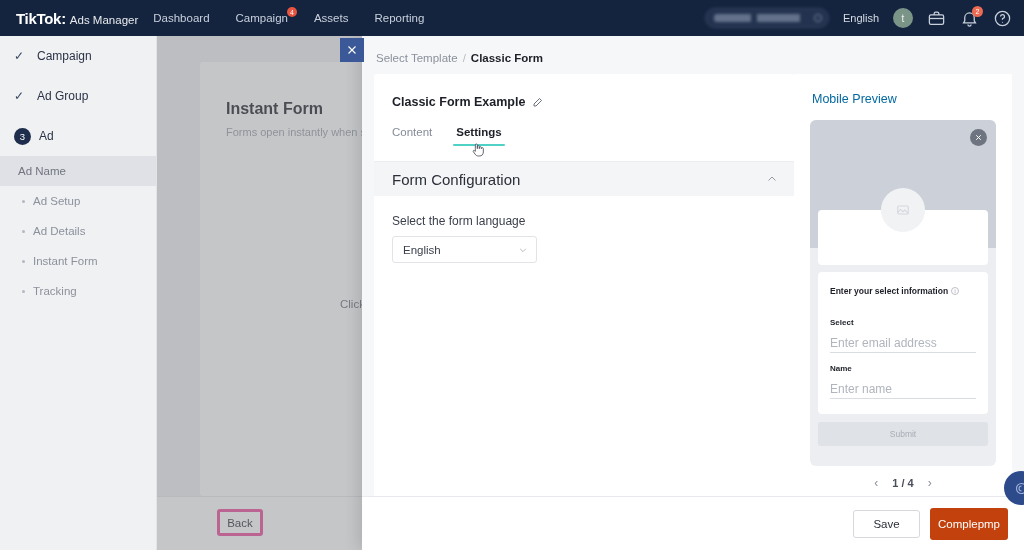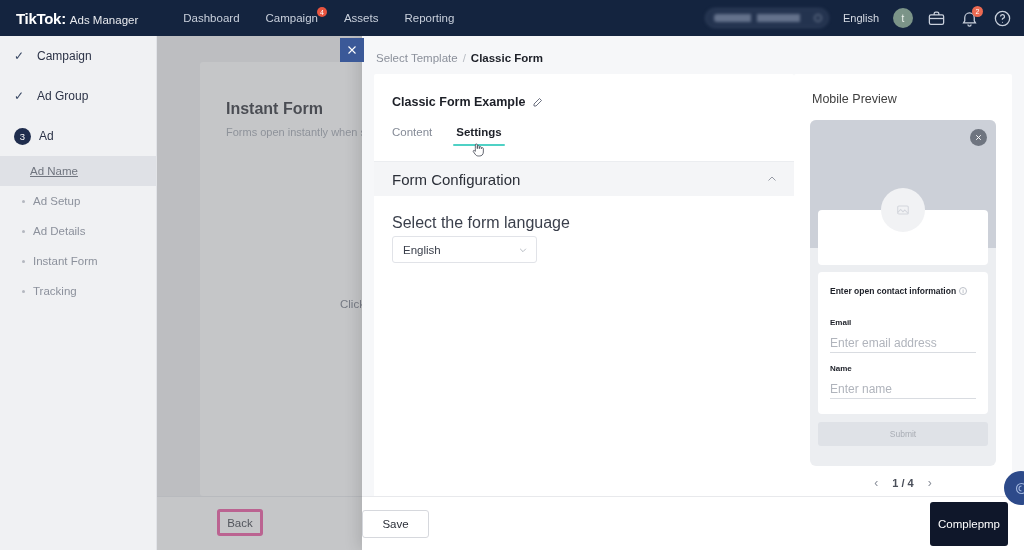--- a/index.html
+++ b/index.html
@@ -16,21 +16,21 @@
     position: absolute; left: 0; top: 0; width: 1024px; height: 36px;
     background: #14243f;
     display: flex; align-items: center;
     z-index: 40;
   }
   .brand { display: flex; align-items: baseline; margin-left: 16px; }
   .brand-tiktok {
     color: #ffffff; font-size: 15px; font-weight: bold; letter-spacing: -0.3px;
   }
   .brand-sub { color: #e8eaee; font-size: 11.5px; margin-left: 4px; }
-  .nav-links { display: flex; align-items: flex-start; margin-left: 45px; gap: 26px; }
+  .nav-links { display: flex; align-items: flex-start; margin-left: 15px; gap: 26px; }
   .nav-link {
     color: #c9d0dc; font-size: 11.5px; position: relative; cursor: pointer;
     white-space: nowrap;
   }
   .nav-dot {
     position: absolute; top: -5px; right: -9px;
     width: 10px; height: 10px; border-radius: 50%;
     background: #e8543f; color: #fff; font-size: 7px;
     display: flex; align-items: center; justify-content: center;
   }
@@ -90,21 +90,21 @@
   }
   .side-sub {
     display: flex; align-items: center; height: 30px; padding-left: 22px;
     font-size: 11.5px; color: #8c919c; cursor: pointer;
   }
   .side-sub .sdot {
     width: 3px; height: 3px; border-radius: 50%; background: #b4b8c0;
     margin-right: 8px; flex: 0 0 auto;
   }
   .side-sub.active {
-    background: #dfe1e6; color: #70757f; padding-left: 30px; text-decoration: underline;
+    background: #dfe1e6; color: #70757f; padding-left: 18px;
   }
 
   
   .bgpage {
     position: absolute; left: 157px; top: 36px; width: 867px; height: 514px;
     background: #f0f1f3; z-index: 5;
   }
   .bgcard {
     position: absolute; left: 43px; top: 26px; width: 620px; height: 434px;
     background: #ffffff; border-radius: 3px;
@@ -187,39 +187,39 @@
     position: absolute; left: 0; top: 88px; width: 420px; height: 34px;
     background: #f4f5f7;
     display: flex; align-items: center; justify-content: space-between;
     padding: 0 16px 0 18px; cursor: pointer;
   }
   .section-head .sh-title { font-size: 15px; color: #2b2f38; }
   .chev-up { width: 12px; height: 12px; color: #8b909b; }
   .chev-up svg { display: block; width: 12px; height: 12px; }
 
   .field-label {
-    position: absolute; left: 18px; top: 140px; font-size: 16px; color: #3a3f4b;
+    position: absolute; left: 18px; top: 140px; font-size: 12px; color: #3a3f4b;
   }
   .select-box {
     position: absolute; left: 18px; top: 162px; width: 145px; height: 27px;
     border: 1px solid #e1e3e8; border-radius: 3px; background: #fff;
     display: flex; align-items: center; justify-content: space-between;
     padding: 0 8px 0 10px; cursor: pointer;
   }
   .select-box .sv { font-size: 11.5px; color: #3a3f4b; }
   .select-box .chev { width: 10px; height: 10px; color: #a9aeb8; }
   .select-box .chev svg { display: block; width: 10px; height: 10px; }
 
   
   .preview-card {
     position: absolute; left: 432px; top: 38px; width: 218px; height: 454px;
     background: #ffffff; border-radius: 2px;
   }
   .preview-title {
-    position: absolute; left: 18px; top: 18px; font-size: 12.5px; color: #404040;
+    position: absolute; left: 18px; top: 18px; font-size: 12.5px; color: #0369a1;
   }
   .phone {
     position: absolute; left: 16px; top: 46px; width: 186px; height: 346px;
     background: #eceef1; border-radius: 6px;
   }
   .phone-head { position: absolute; left: 0; top: 0; width: 186px; height: 128px; background: #ccd0d8; border-radius: 6px 6px 0 0; }
   .phone-x {
     position: absolute; right: 9px; top: 9px; width: 17px; height: 17px;
     border-radius: 50%; background: #6f7580;
     display: flex; align-items: center; justify-content: center; cursor: pointer;
@@ -262,30 +262,30 @@
     display: flex; align-items: center; justify-content: center; gap: 14px;
     font-size: 11px; color: #4a4f5a;
   }
   .pg-arrow { color: #8b909b; cursor: pointer; font-size: 12px; }
   .pg-num { font-weight: bold; }
 
   
   .ov-footer {
     position: absolute; left: 0; bottom: 0; width: 662px; height: 54px;
     background: #ffffff; border-top: 1px solid #e8e9ec;
-    display: flex; align-items: center; justify-content: space-between;
+    display: flex; align-items: center; justify-content: flex-end;
     padding-right: 16px; gap: 10px;
   }
   .btn-save {
     width: 67px; height: 28px; border: 1px solid #d6d8dd; border-radius: 3px;
     background: #fff; font-size: 11.5px; color: #2b2f38;
     display: flex; align-items: center; justify-content: center; cursor: pointer;
   }
   .btn-complete {
-    width: 78px; height: 44px; border-radius: 3px; background: #0f172a;
+    width: 78px; height: 32px; border-radius: 3px; background: #c2410c;
     font-size: 11.5px; color: #ffffff; cursor: pointer;
     display: flex; align-items: center; justify-content: center;
     overflow: hidden; white-space: nowrap;
   }
   .fab {
     position: absolute; right: -14px; bottom: 45px; width: 34px; height: 34px;
     border-radius: 50%; background: #2d4a8a; z-index: 35; cursor: pointer;
     display: flex; align-items: center; justify-content: center; color: #9fb4dd;
   }
   .fab svg { width: 15px; height: 15px; display: block; }
@@ -468,25 +468,25 @@
         <div class="hero-white"></div>
         <div class="avatar-ph">
           <svg viewBox="0 0 24 24" fill="none" stroke="currentColor" stroke-width="1.8">
             <rect x="3" y="5" width="18" height="14" rx="2"></rect>
             <path d="M3 16l5-5 4 4 3-3 6 6"></path>
           </svg>
         </div>
 
         <div class="form-white">
           <div class="fw-heading">
-            <span>Enter open contact information</span>
+            <span>Enter your select information</span>
             <span class="info-i">i</span>
           </div>
 
-          <div class="fw-label" style="top:46px">Email</div>
+          <div class="fw-label" style="top:46px">Select</div>
           <div class="fw-input" style="top:64px">Enter email address</div>
           <div class="fw-rule" style="top:80px"></div>
 
           <div class="fw-label" style="top:92px">Name</div>
           <div class="fw-input" style="top:110px">Enter name</div>
           <div class="fw-rule" style="top:126px"></div>
         </div>
 
         <div class="submit-bar">Submit</div>
       </div>

